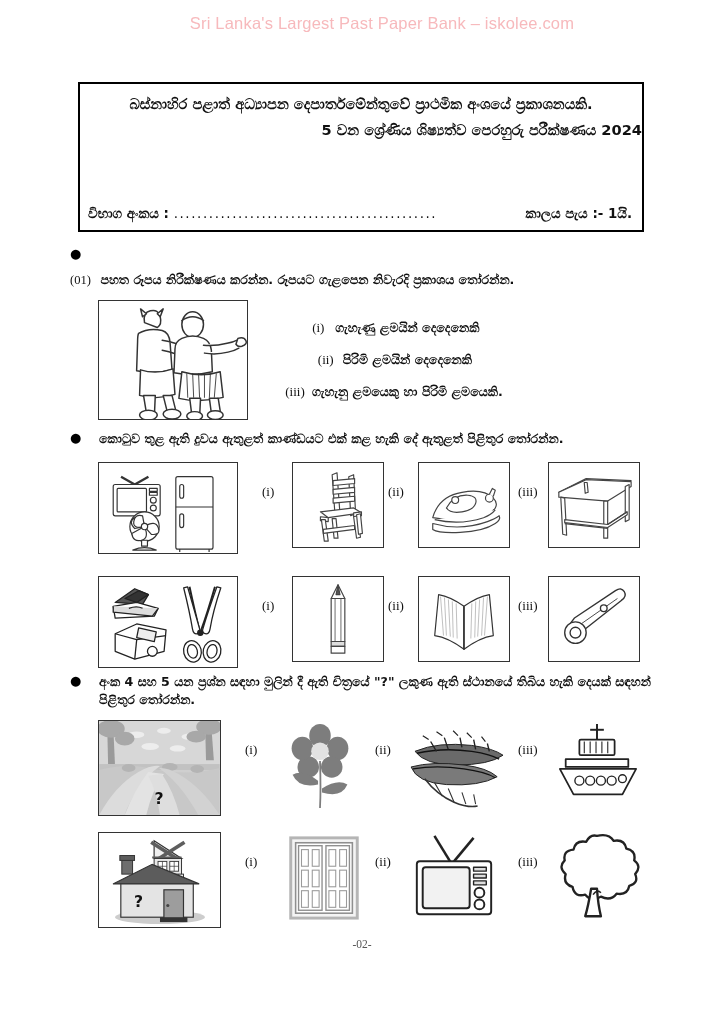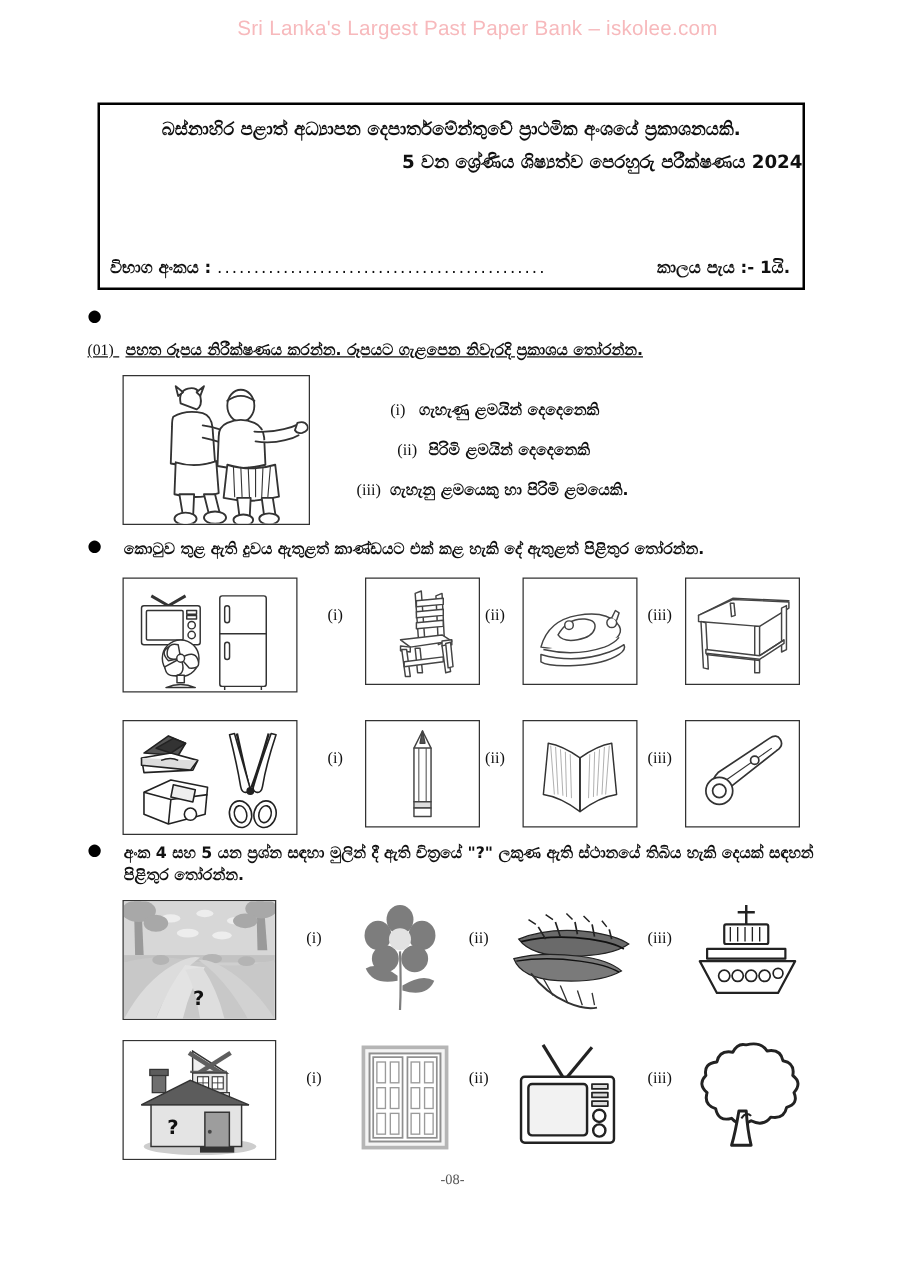--- a/index.html
+++ b/index.html
@@ -165,21 +165,21 @@
         <span class="dots">.............................................</span>
       </div>
       <div>කාලය පැය :- 1යි.</div>
     </div>
   </div>
 
   <div class="bullet-row" style="left:70px; top:246px; width:600px;">
     <span class="bullet-dot">●</span>
   </div>
 
-  <div class="q-intro" style="left:70px; top:272px; width:600px;text-decoration:underline;">
+  <div class="q-intro" style="left:70px; top:272px; width:600px;">
     <span style="font-family:'Liberation Serif',serif;font-weight:400;">(01)</span>
     <span style="padding-left:5px;">පහත රූපය නිරීක්ෂණය කරන්න. රූපයට ගැළපෙන නිවැරදි ප්‍රකාශය තෝරන්න.</span>
   </div>
 
   <div class="q-main-box" style="left:98px; top:300px; width:150px; height:120px;">
     <svg viewBox="0 0 150 120" width="148" height="118">
       <g fill="#fff" stroke="#333" stroke-width="1.5" stroke-linejoin="round" stroke-linecap="round">
 
         <path d="M46 22 q-2 -10 6 -12 q8 -2 10 6 q2 8 -3 11 z"></path>
         <path d="M44 16 l-2 -8 l6 5 z M62 16 l3 -8 l-6 5 z"></path>
@@ -597,15 +597,15 @@
                      q2 -10 13 -8
                      q4 -8 11 -6 z"></path>
             <path d="M44 58 q-3 18 -6 28 l16 0 q-3 -12 -4 -28 z"></path>
             <path d="M46 64 q4 -6 8 -2" fill="none" stroke-width="1.6"></path>
           </g>
         </svg>
       </span>
     </div>
   </div>
 
-  <div class="footer">-08-</div>
+  <div class="footer">-02-</div>
 
 </div>
 
 </body></html>

